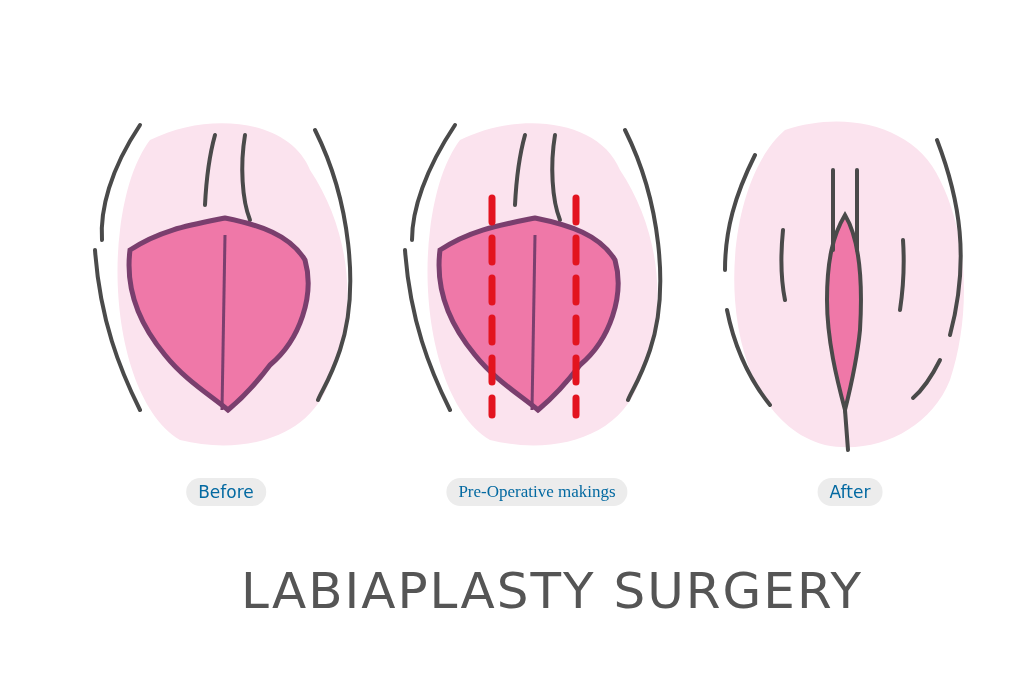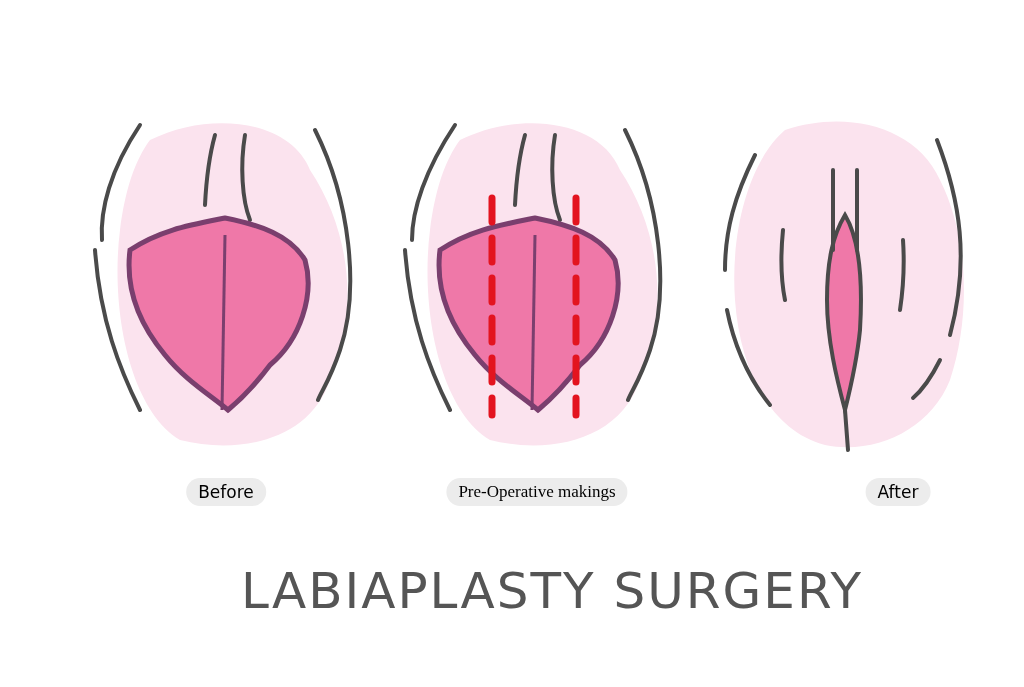--- a/index.html
+++ b/index.html
@@ -4,21 +4,21 @@
   <style>
     html, body { margin: 0; padding: 0; }
     body {
       width: 1024px; height: 687px; background: #ffffff; position: relative; overflow: hidden;
       font-family: "DejaVu Sans", sans-serif;
     }
     .panel { position: absolute; top: 110px; width: 280px; height: 350px; }
     .panel svg { width: 100%; height: 100%; }
     .label {
       position: absolute; top: 478px; height: 28px; line-height: 28px;
-      background: #ececec; color: #000000; font-size: 17px; border-radius: 14px;
+      background: #ececec; color: #0369a1; font-size: 17px; border-radius: 14px;
       padding: 0 12px; transform: translateX(-50%); white-space: nowrap;
     }
     .title {
       position: absolute; top: 562px; left: 0; width: 1024px; text-align: center;
       font-size: 50px; color: #555555; letter-spacing: 2px; font-weight: normal; padding-left: 40px;
     }
   </style>
 </head>
 <body>
 
@@ -60,15 +60,15 @@
     <path d="M222,30 C245,90 255,150 235,225" stroke="#4a4a4a" stroke-width="4" fill="none" stroke-linecap="round"></path>
     <path d="M225,250 C215,270 205,282 198,288" stroke="#4a4a4a" stroke-width="4" fill="none" stroke-linecap="round"></path>
     <path d="M68,120 C65,150 66,170 70,190" stroke="#4a4a4a" stroke-width="4" fill="none" stroke-linecap="round"></path>
     <path d="M188,130 C190,160 188,180 185,200" stroke="#4a4a4a" stroke-width="4" fill="none" stroke-linecap="round"></path>
     <path d="M130,105 C145,130 148,170 145,220 C142,250 135,280 130,300 C122,270 112,230 112,190 C112,150 118,125 130,105 Z" fill="#ef78a8" stroke="#4a4a4a" stroke-width="4"></path>
     <path d="M118,60 L118,140" stroke="#4a4a4a" stroke-width="4" fill="none" stroke-linecap="round"></path>
     <path d="M142,60 L142,140" stroke="#4a4a4a" stroke-width="4" fill="none" stroke-linecap="round"></path>
     <path d="M130,300 L133,340" stroke="#4a4a4a" stroke-width="4" fill="none" stroke-linecap="round"></path>
   </svg>
 </div>
-<span class="label" style="left:898px;text-align:center;">After</span>
+<span class="label" style="left:850px;text-align:center;">After</span>
 
 <div class="title">LABIAPLASTY SURGERY</div>
 
 </body></html>

